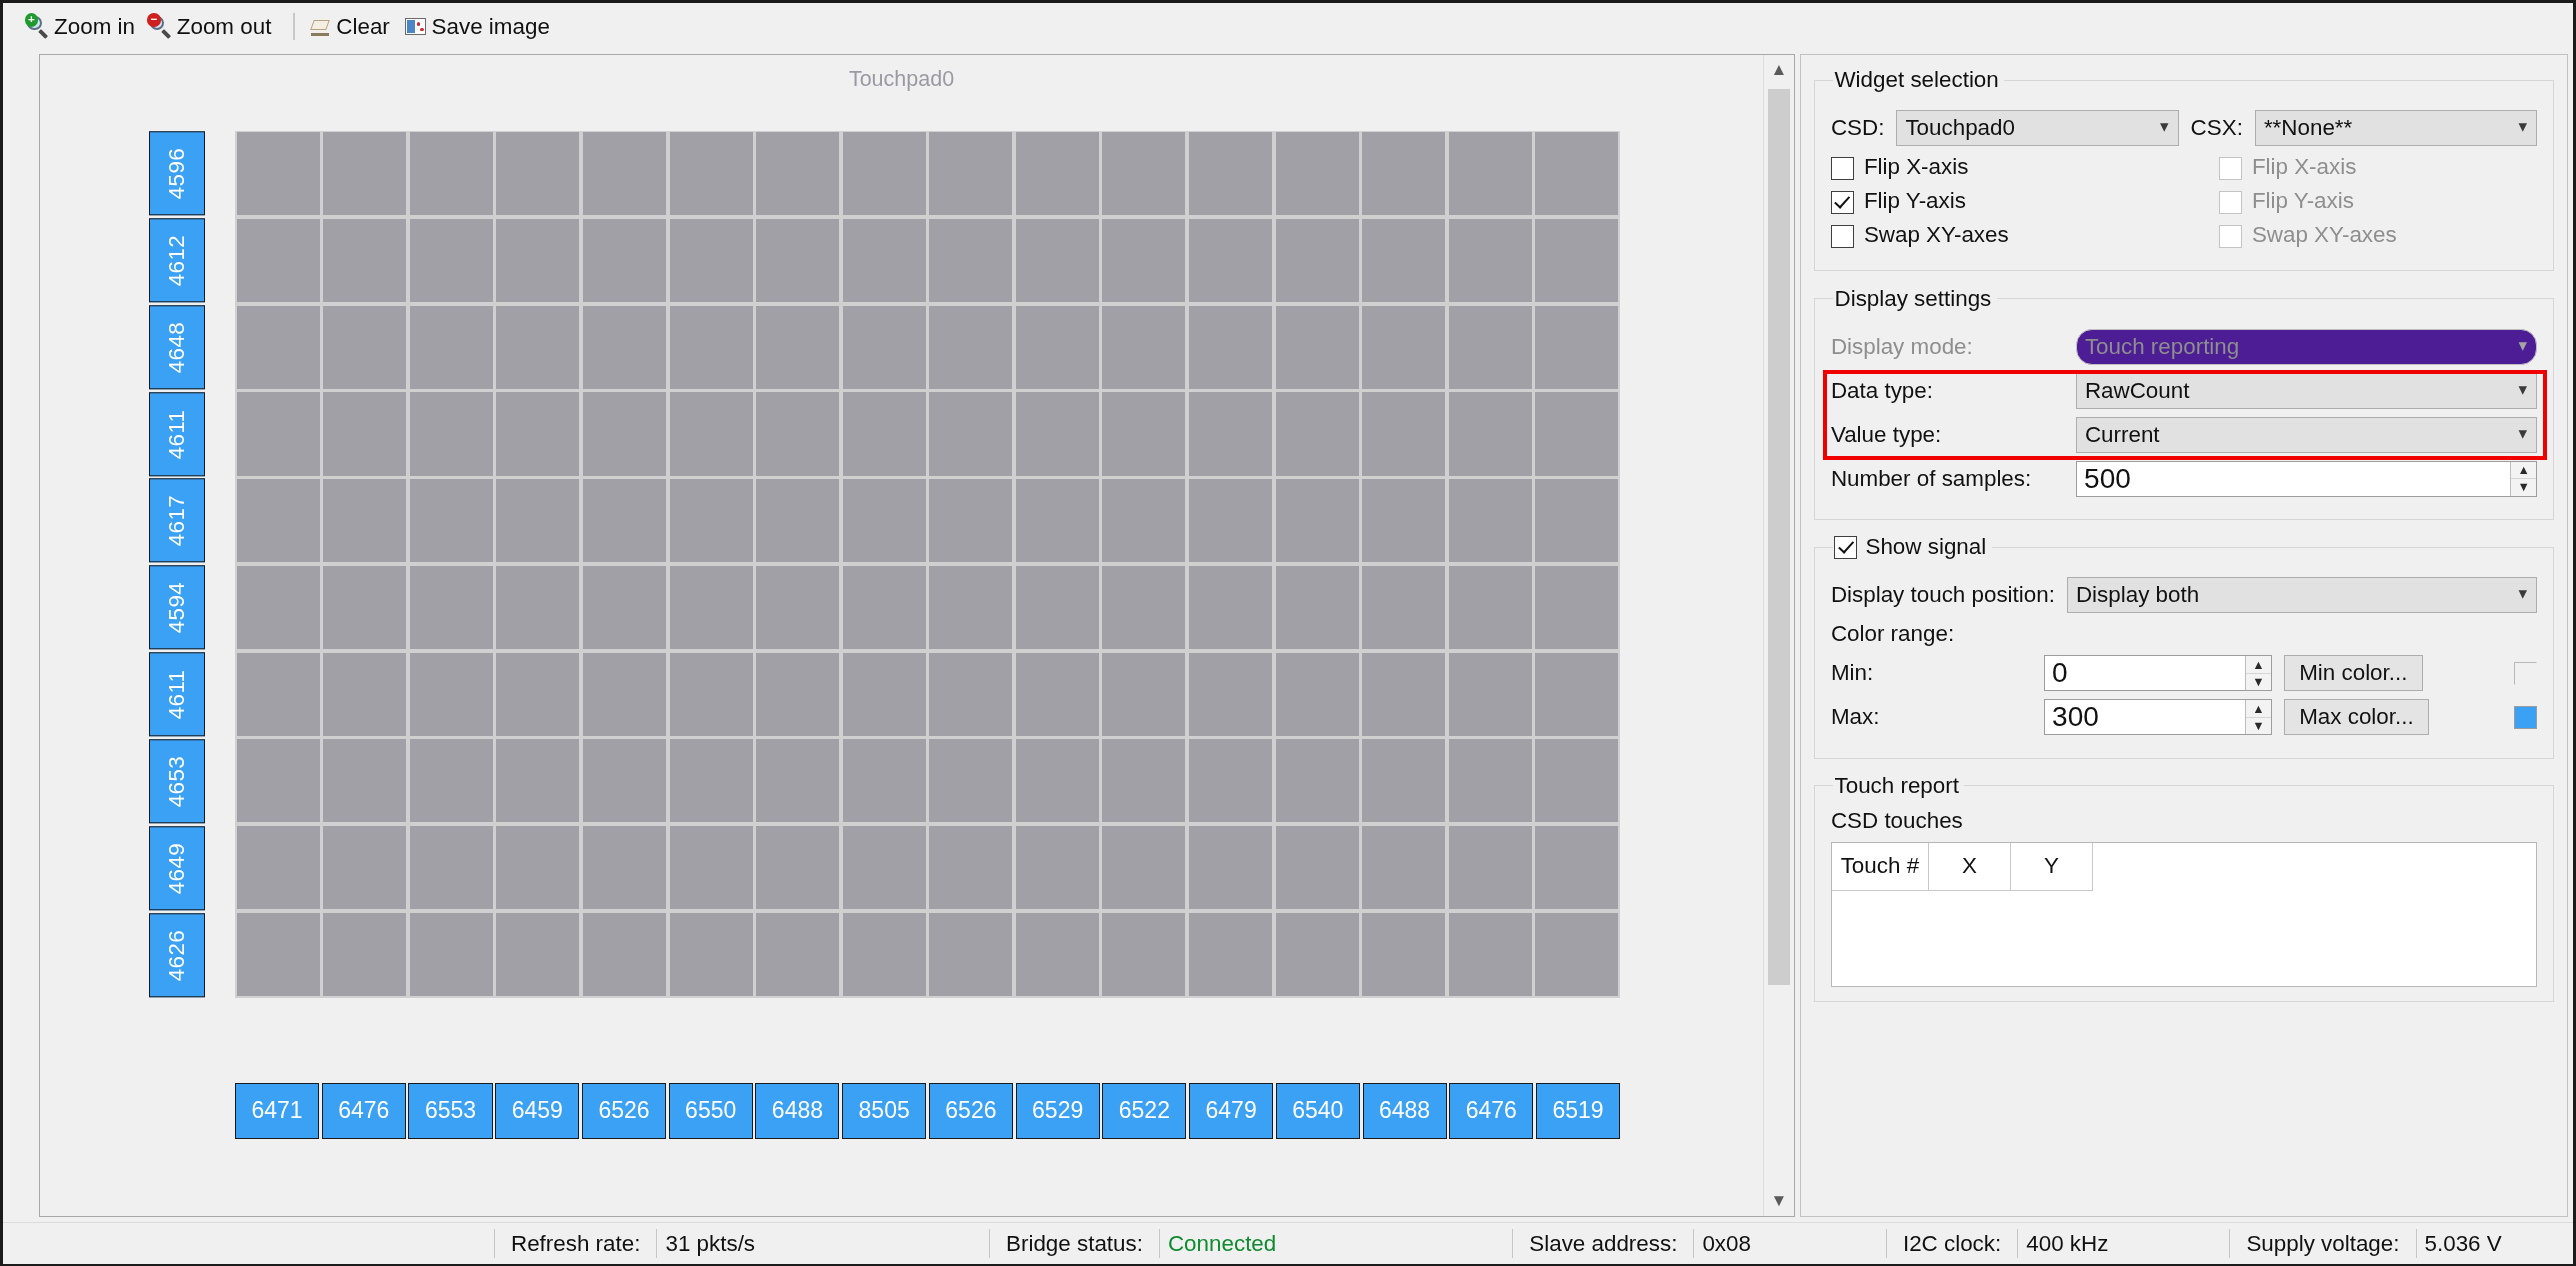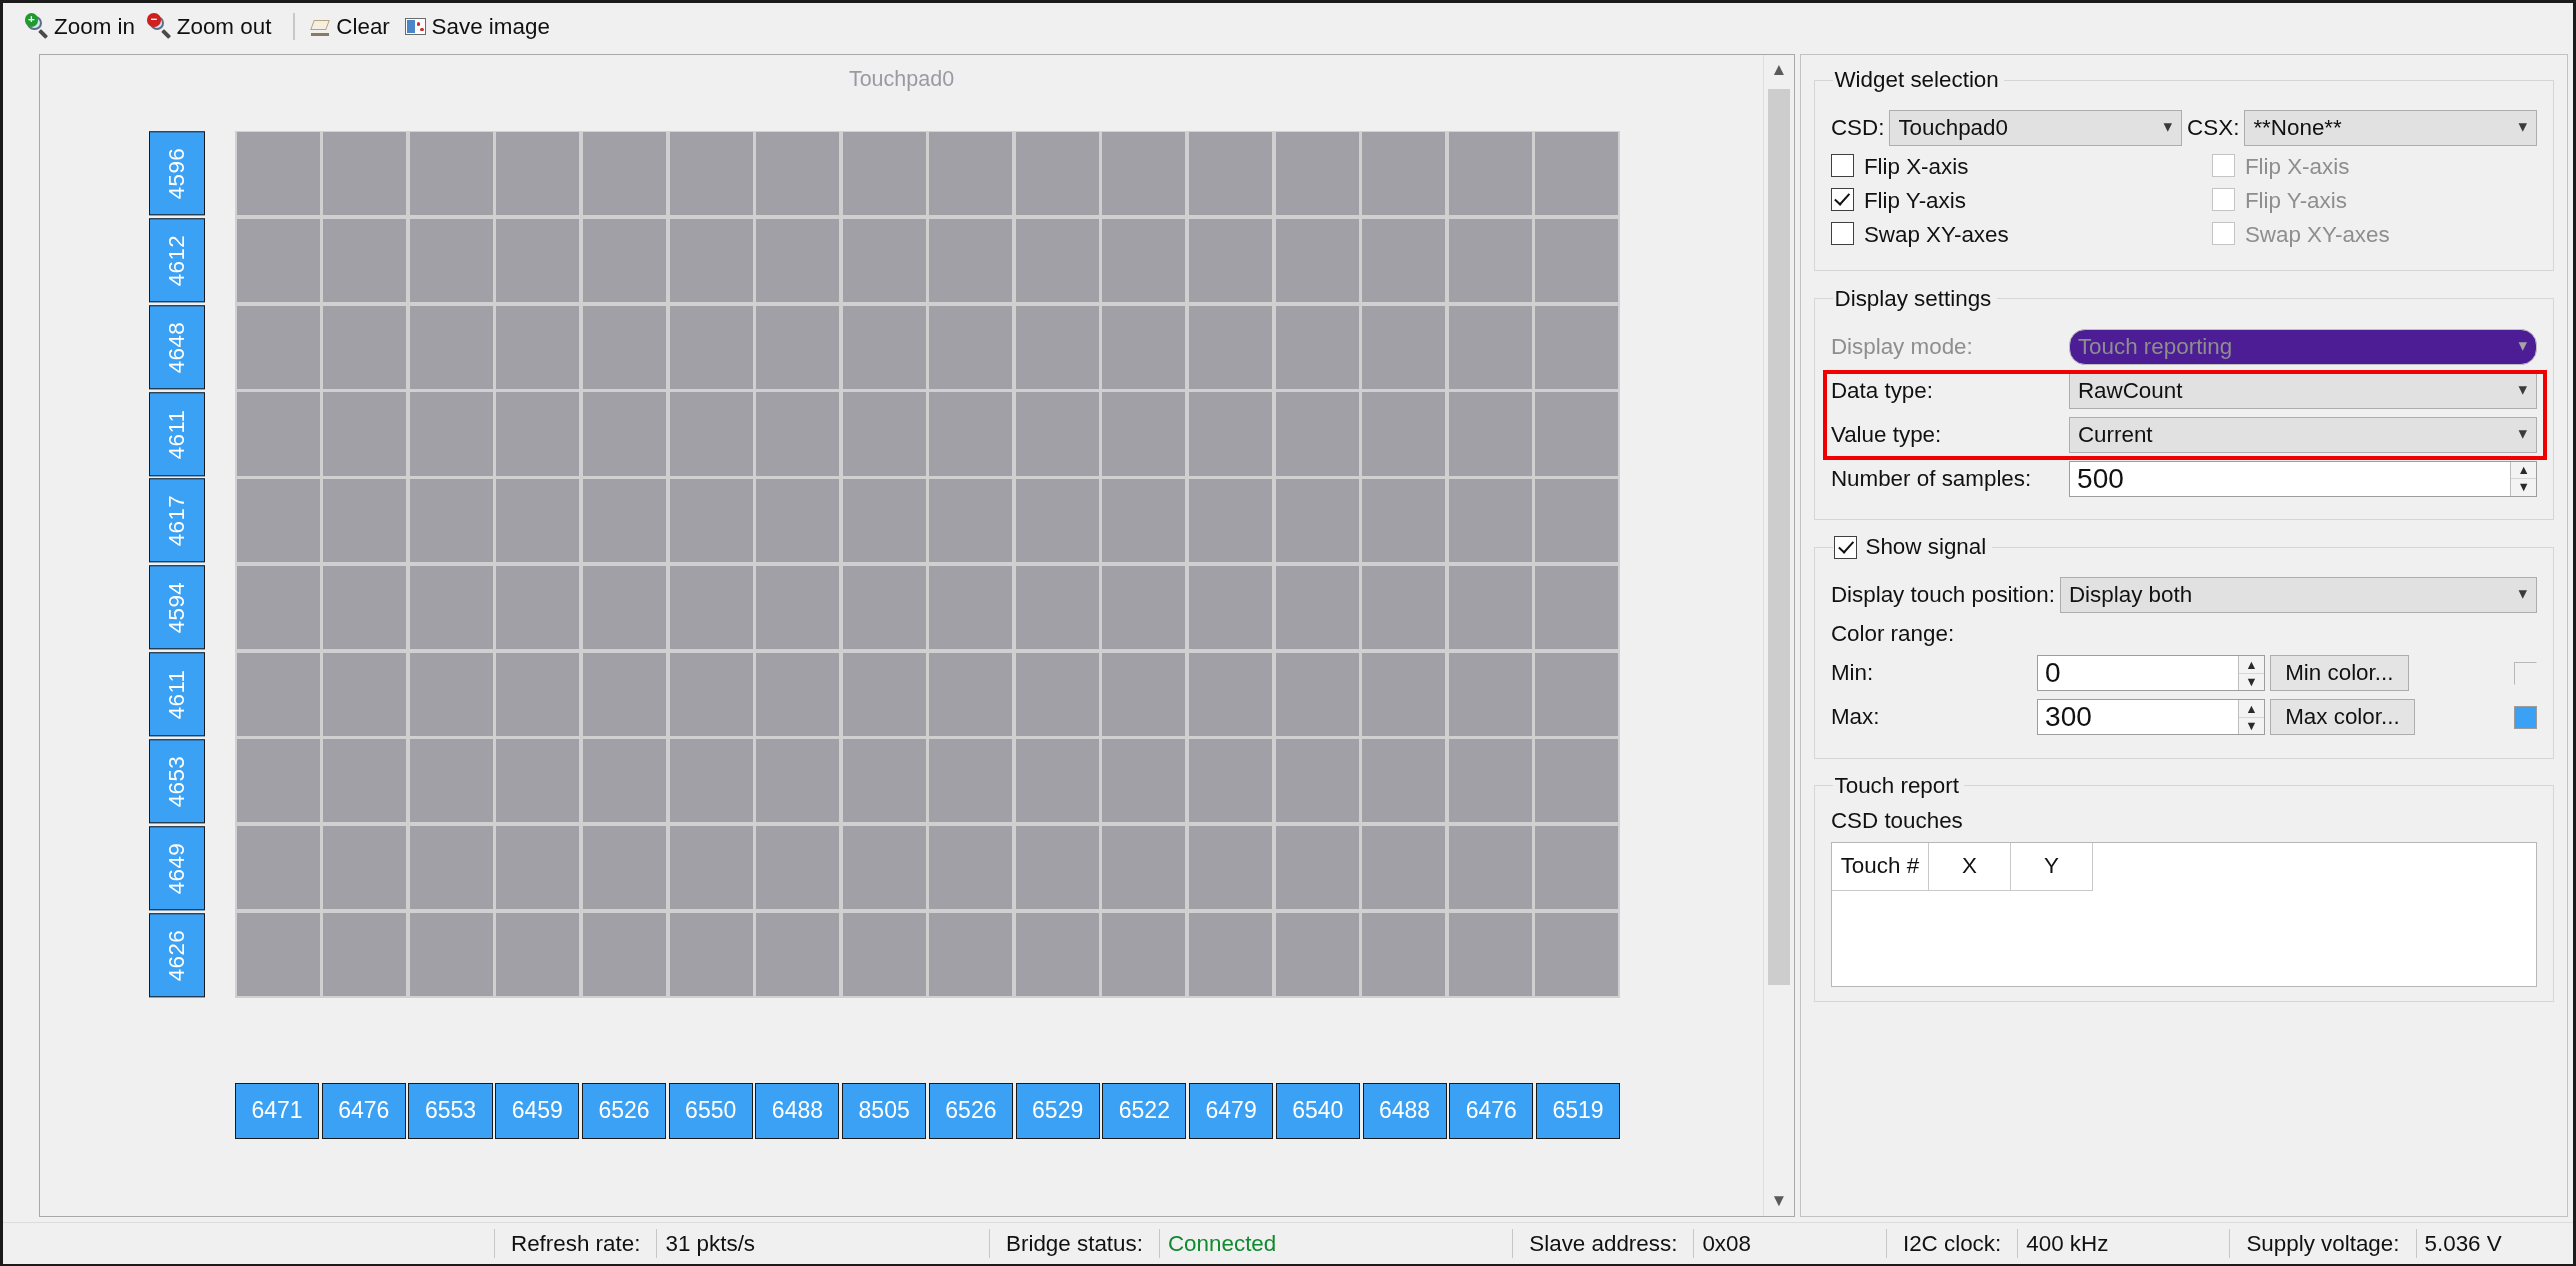--- a/index.html
+++ b/index.html
@@ -302,21 +302,21 @@
     padding: 0 5.4px 0 1.8px;
     margin-left: 1.8px;
   }
   legend.withcheck {
     display: flex; align-items: center; gap: 8px;
   }
   .row {
     display: flex;
     align-items: center;
     margin: 8px 0;
-    gap: 5px;
+    gap: 12px;
   }
   .lbl { font-size: 22.4px; color: #111; white-space: nowrap; }
   .lbl.dim { color: #8e8e8e; }
 
   .combo {
     position: relative;
     background: #e1e1e1;
     border: 0.9px solid #adadad;
     height: 36px;
     display: flex;
@@ -349,21 +349,21 @@
   .chk.dim { border-color: #c4c4c4; }
   .chk.on::after {
     content: "";
     position: absolute;
     left: 6.3px; top: 0.9px;
     width: 6.3px; height: 13.4px;
     border: solid #101010;
     border-width: 0 2.7px 2.7px 0;
     transform: rotate(42deg);
   }
-  .chkrow { display: flex; align-items: flex-start; gap: 10px; }
+  .chkrow { display: flex; align-items: flex-end; gap: 10px; }
 
   .spin {
     display: flex;
     border: 0.9px solid #9d9d9d;
     background: #ffffff;
     height: 36px;
     box-sizing: border-box;
     align-items: stretch;
   }
   .spin input {

